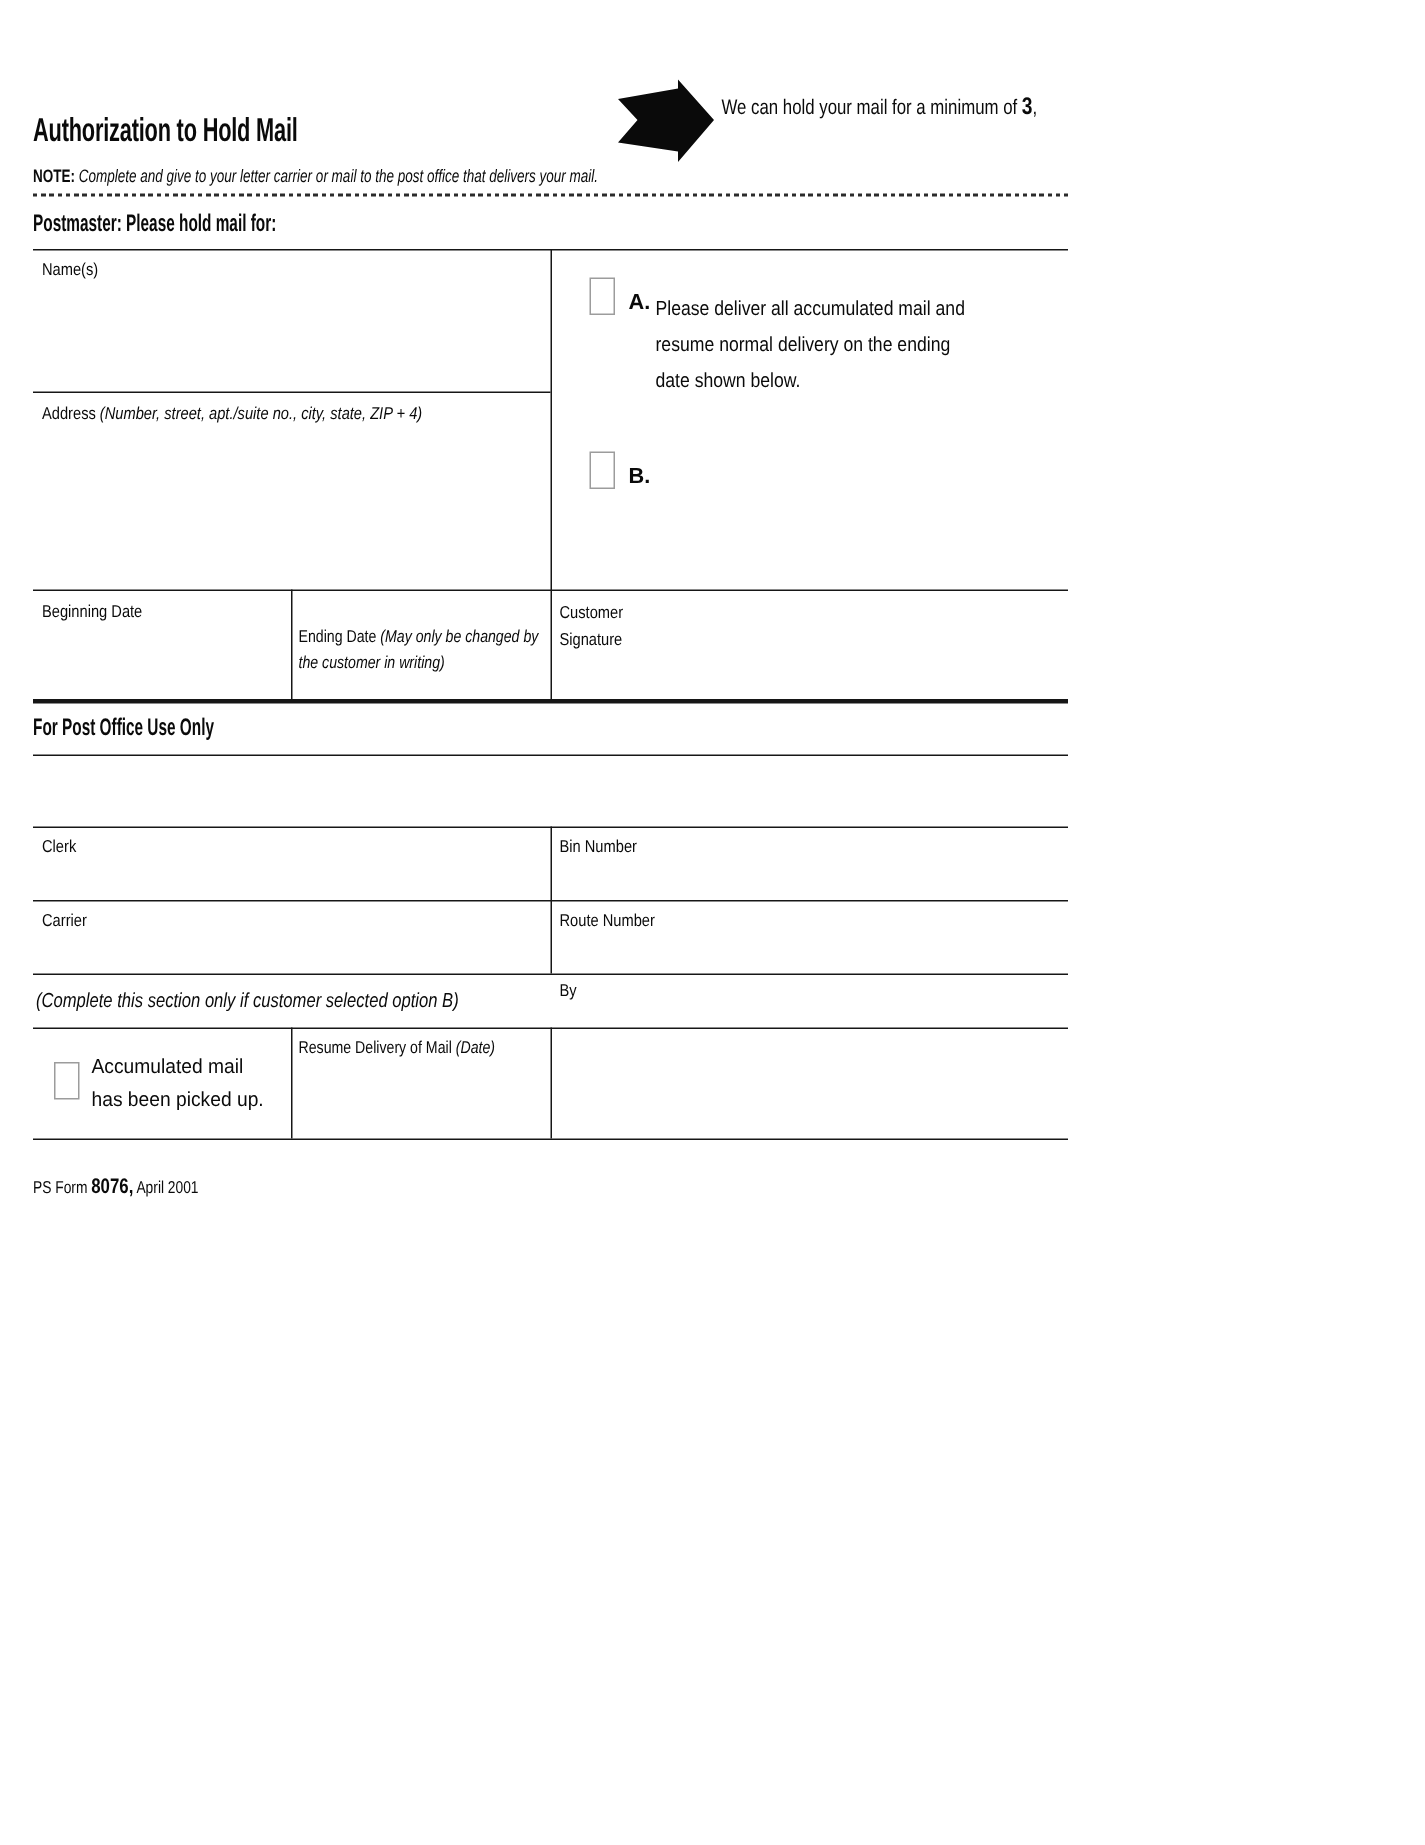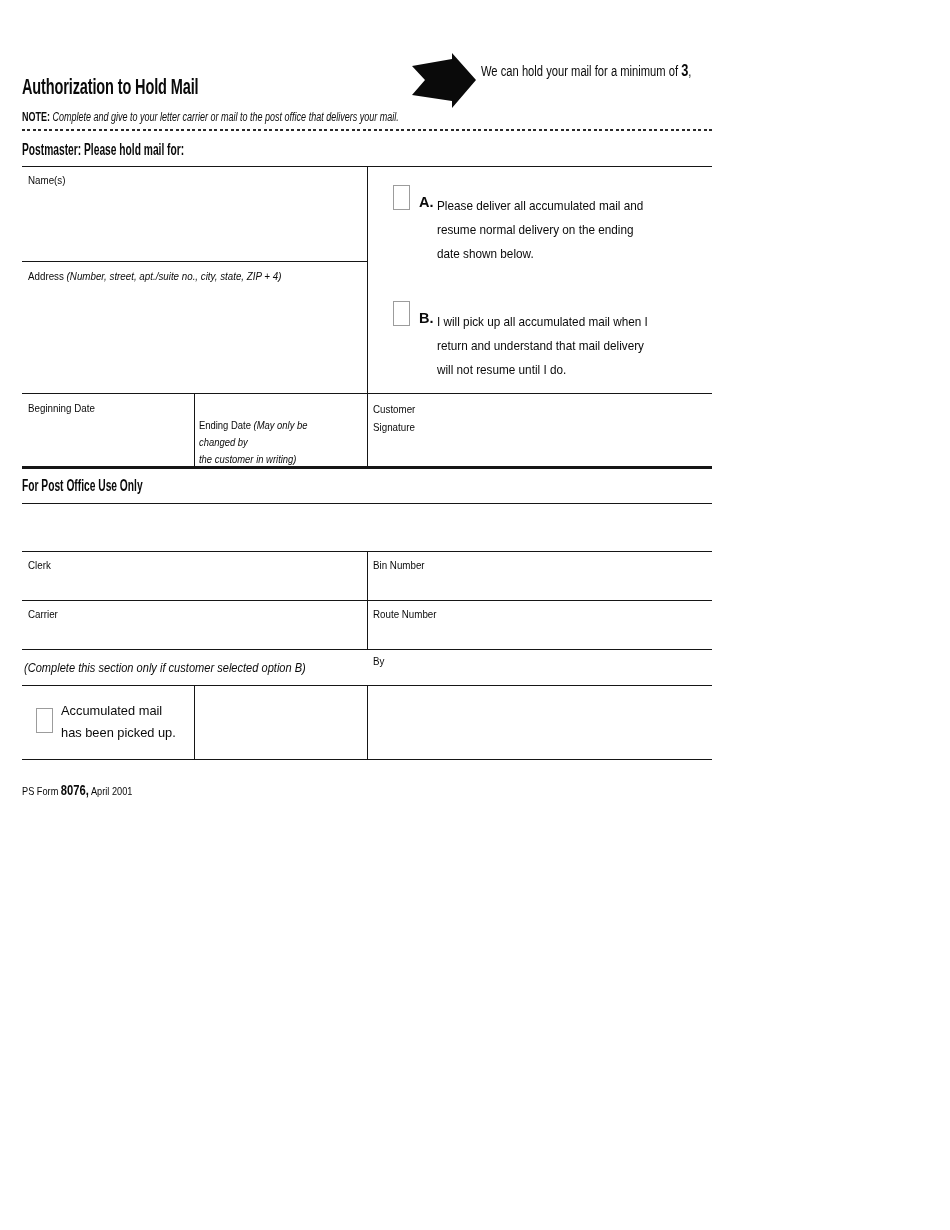--- a/index.html
+++ b/index.html
@@ -89,34 +89,29 @@
   <span class="checkbox" style="left:393px;top:185px;"></span>
   <span class="abs opt-letter" style="left:419px;top:194px;">A.</span>
   <div class="abs" style="left:437px;top:194px;">
     <span class="sq x87 opt-text pre">Please deliver all accumulated mail and
 resume normal delivery on the ending
 date shown below.</span>
   </div>
 
   <span class="checkbox" style="left:393px;top:301px;"></span>
   <span class="abs opt-letter" style="left:419px;top:310px;">B.</span>
-  <div class="abs" style="left:437px;top:310px;">
-    <span class="sq x87 opt-text pre">I will pick up all accumulated mail when I
-return and understand that mail delivery
-will not resume until I do.</span>
-  </div>
 
   <div class="hl" style="top:393px;"></div>
   <div class="vl" style="left:194px;top:393px;height:73px;"></div>
 
   <div class="cell" style="left:22px;top:394px;width:172px;height:72px;">
     <span class="lbl sq x85" style="position:absolute;left:6px;top:6px;">Beginning Date</span>
   </div>
 
-  <div class="cell" style="left:194px;top:394px;width:173px;height:72px;">
+  <div class="cell" style="left:194px;top:394px;width:173px;height:72px;padding-left:36px;">
     <span class="lbl sq x82 pre" style="position:absolute;left:5px;top:6px;line-height:17px;">
       <span>Ending Date </span><span class="hint">(May only be changed by
 the customer in writing)</span>
     </span>
   </div>
 
   <div class="cell" style="left:367px;top:394px;width:345px;height:72px;">
     <span class="lbl sq x85 pre" style="position:absolute;left:6px;top:6px;line-height:18px;">Customer
 Signature</span>
   </div>
@@ -157,20 +152,25 @@
   <div class="hl" style="top:685px;"></div>
   <div class="vl" style="left:194px;top:685px;height:74px;"></div>
   <div class="vl" style="left:367px;top:685px;height:74px;"></div>
 
   <span class="checkbox" style="left:36px;top:708px;"></span>
   <div class="abs" style="left:61px;top:700px;">
     <span class="sq x95 bigcell pre">Accumulated mail
 has been picked up.</span>
   </div>
 
+  <div class="cell" style="left:194px;top:686px;width:173px;height:73px;">
+    <span class="lbl sq x82" style="position:absolute;left:5px;top:5px;">
+      <span>Resume Delivery of Mail </span><span class="hint">(Date)</span>
+    </span>
+  </div>
   <div class="cell" style="left:367px;top:648px;width:345px;height:73px;">
     <span class="lbl sq x85" style="position:absolute;left:6px;top:5px;">By</span>
   </div>
 
   <div class="hl" style="top:759px;"></div>
 
   <div class="abs footer" style="left:22px;top:766px;margin-top:16px;">
     <span class="sq x80">
       <span>PS Form </span><span class="formnum">8076,</span><span> April 2001</span>
     </span>

